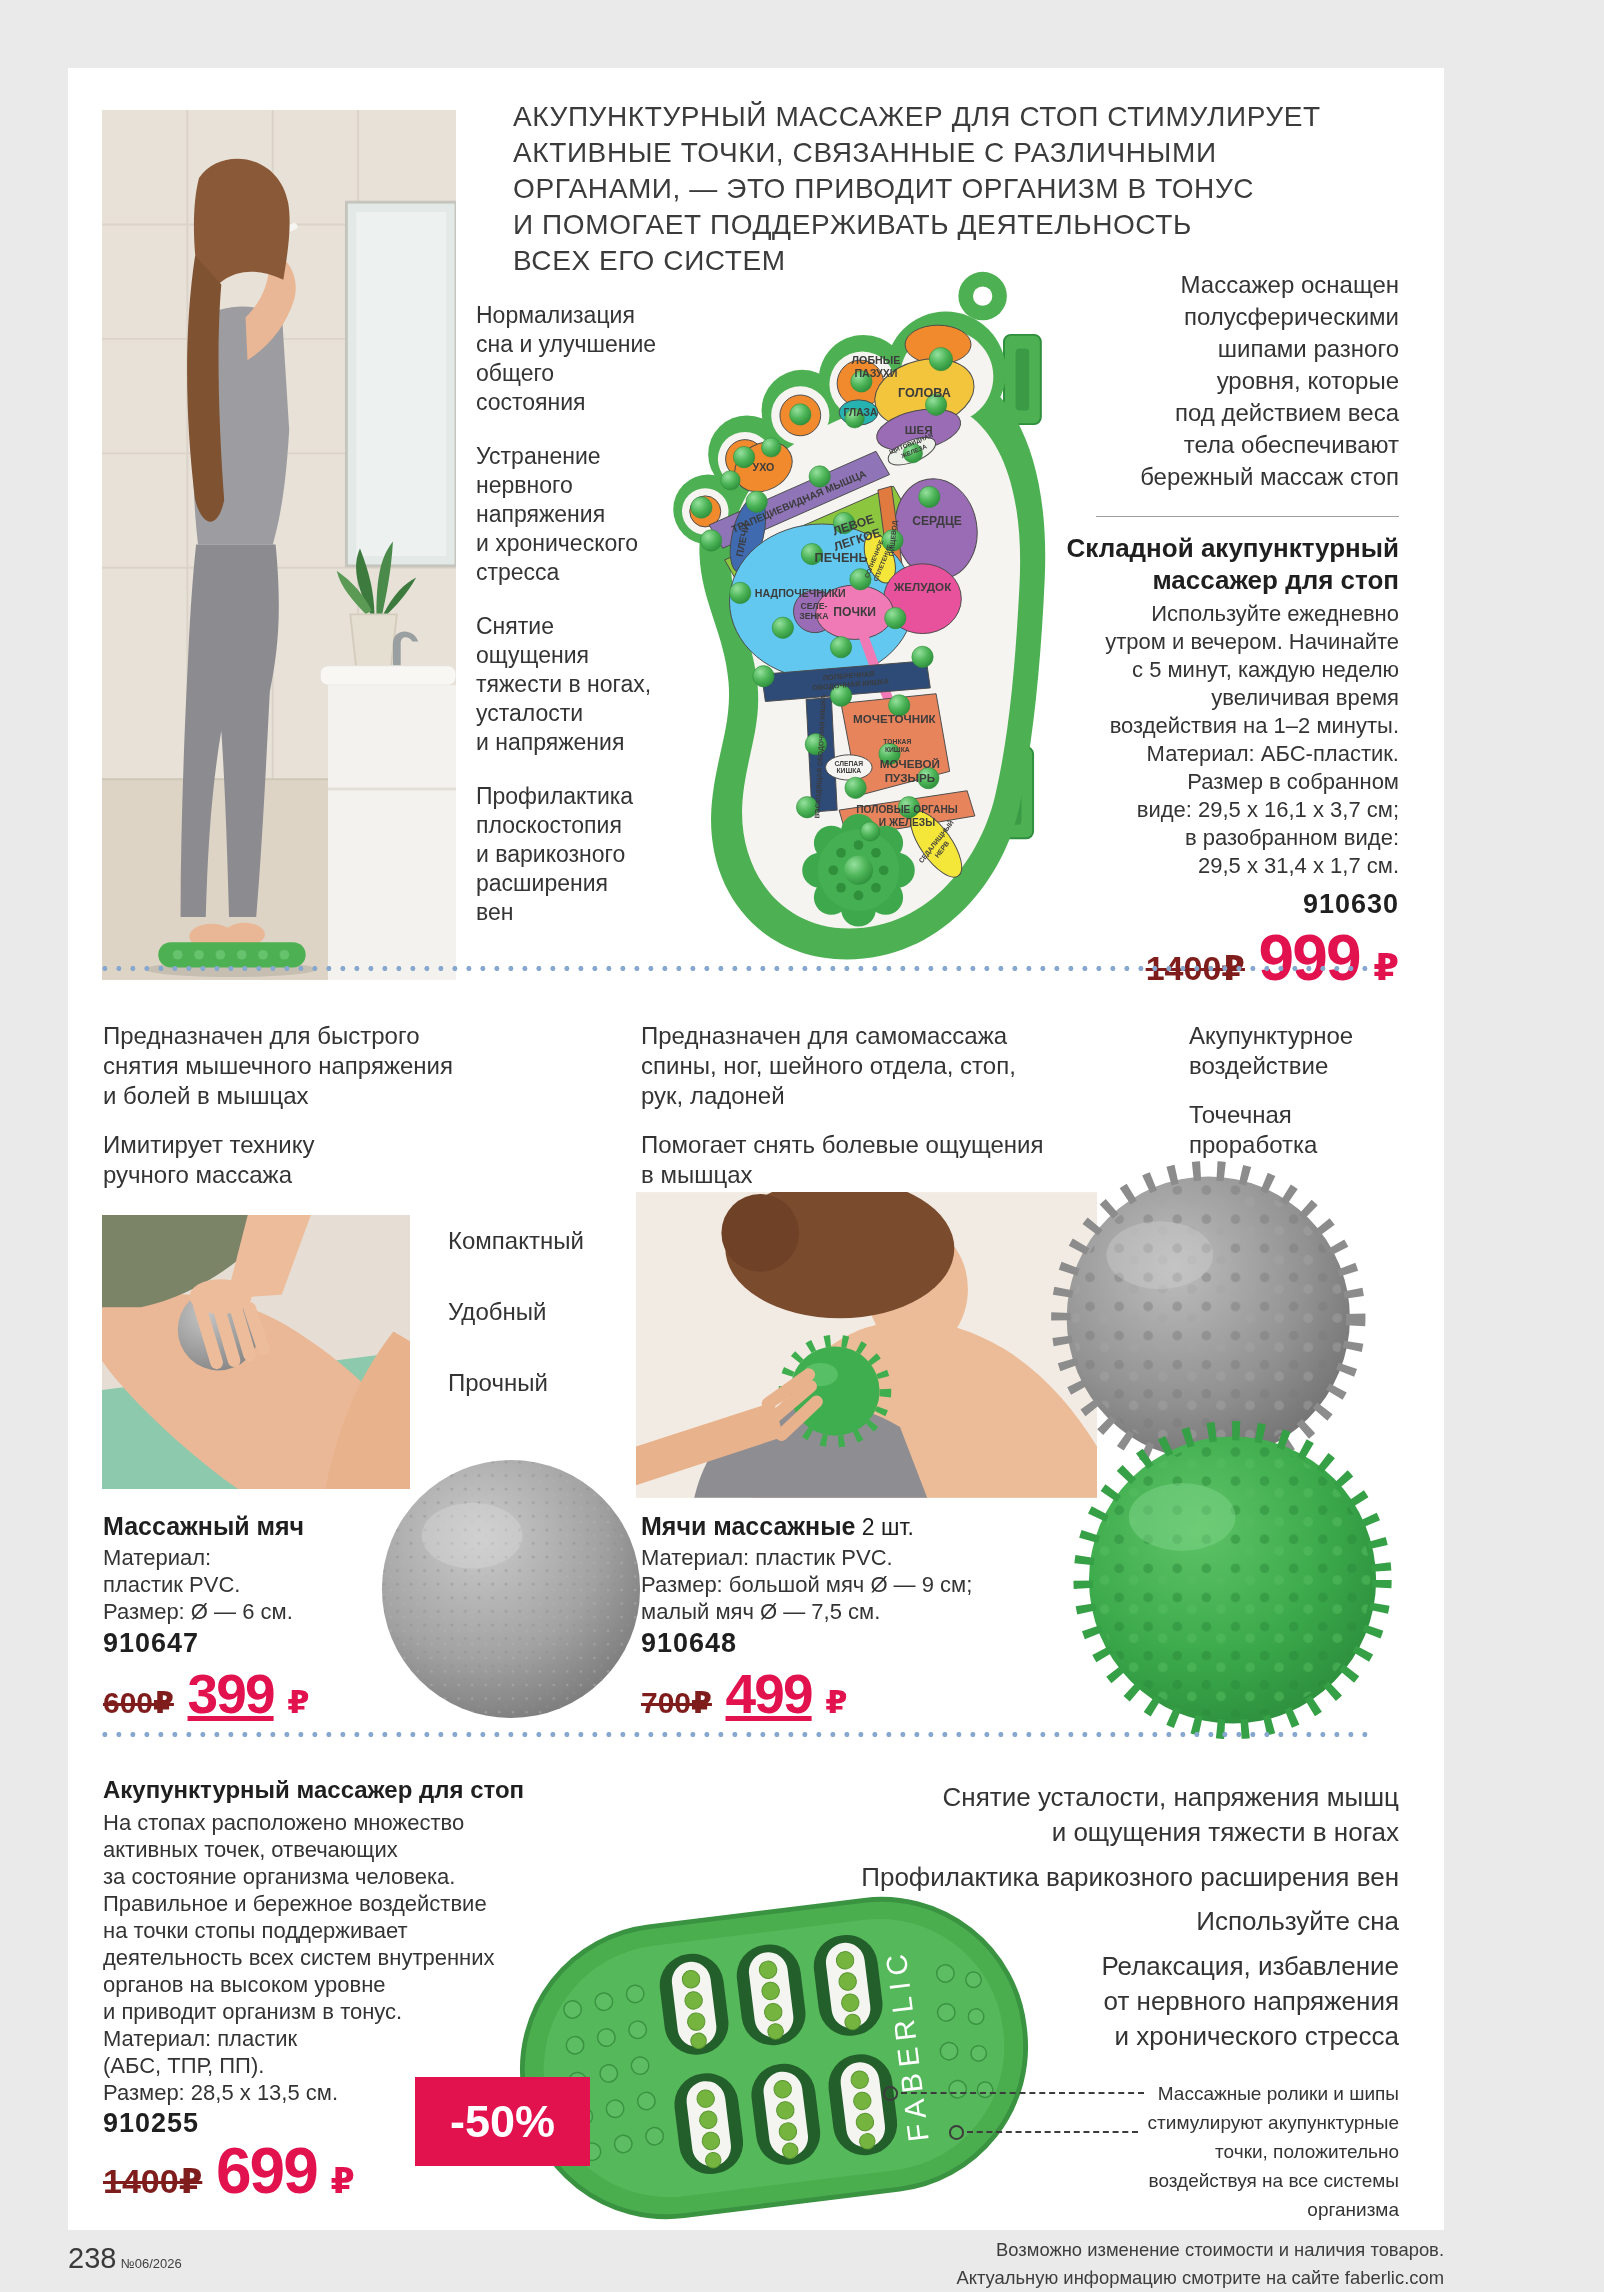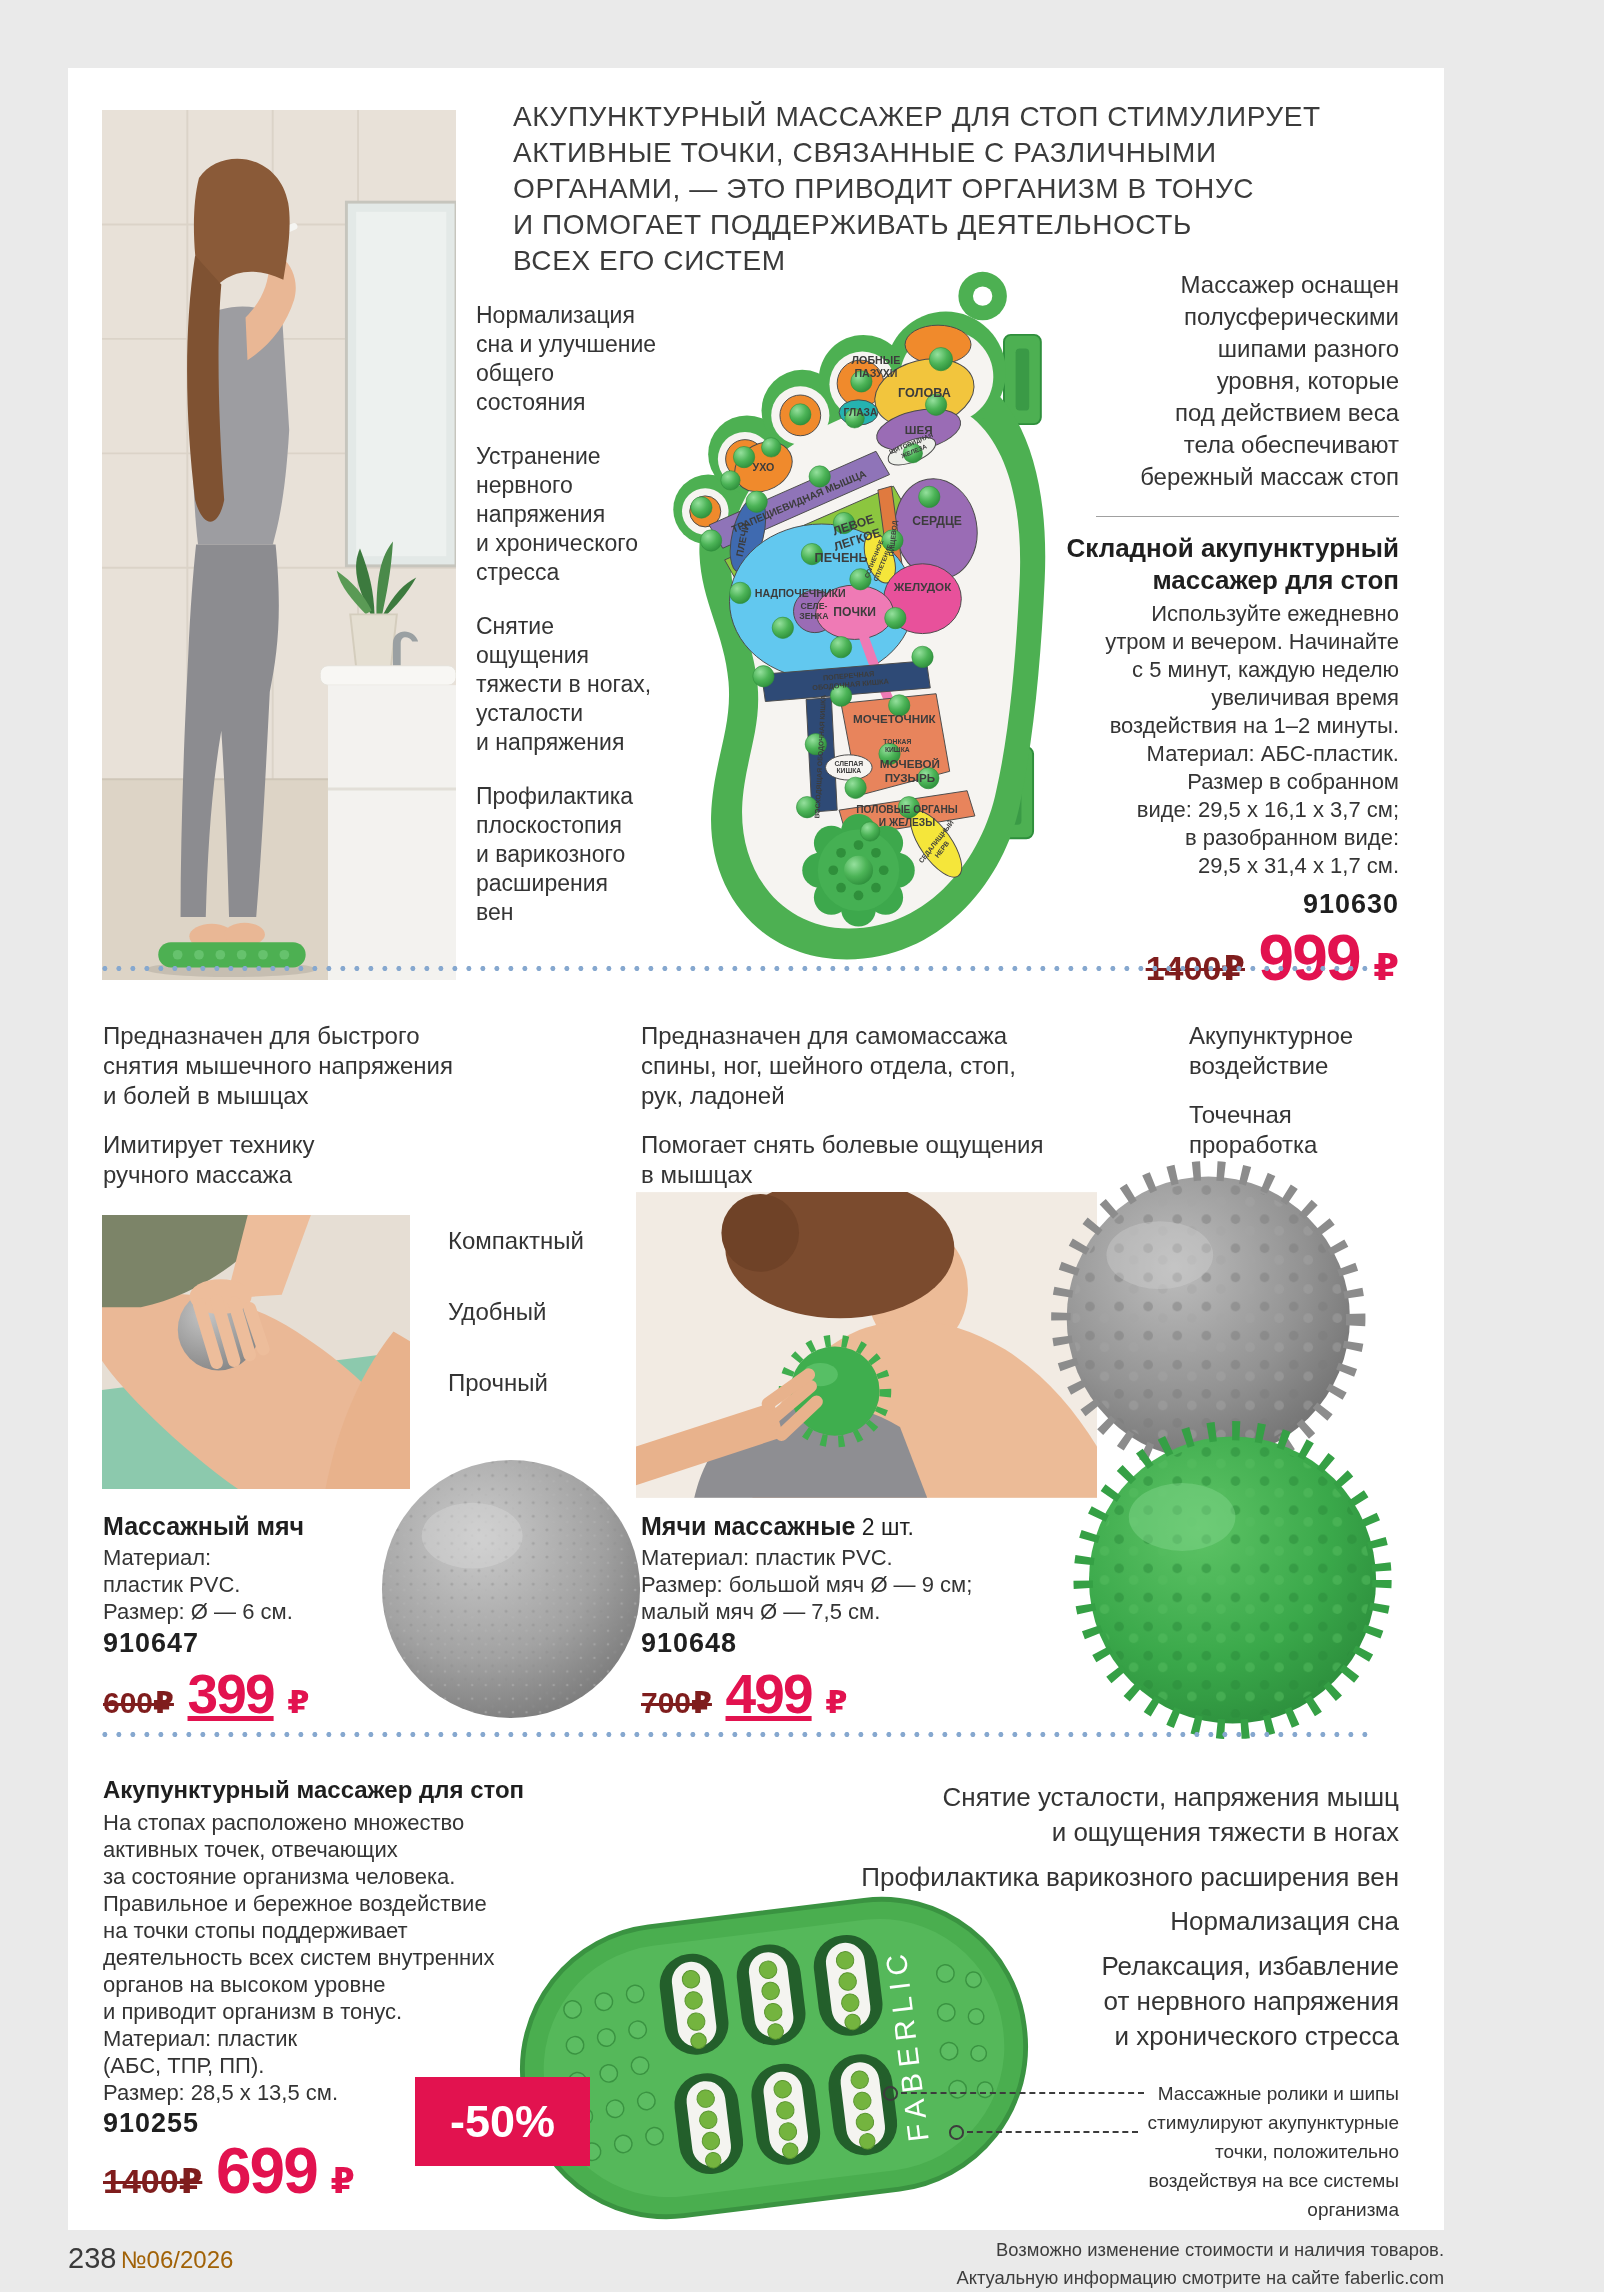--- a/index.html
+++ b/index.html
@@ -33,21 +33,21 @@
   .mlines{font-size:22px;line-height:27px;color:#343434;}
   .atitle{font-weight:bold;font-size:24px;color:#1f1f1f;}
   .adesc{font-size:22px;line-height:27px;color:#343434;}
   .bbene{font-size:26px;line-height:35px;color:#343434;margin:0 0 9.7px 0;}
   .callout{font-size:19px;line-height:29px;color:#343434;}
   .badge{background:#e2124f;color:#fff;font-weight:bold;font-size:45px;display:flex;align-items:center;justify-content:center;}
   .dash{border-top:2.4px dashed #3c3c3c;height:0;}
   .ring{width:10.7px;height:10.7px;border:2.4px solid #3c3c3c;border-radius:50%;background:transparent;}
   .divider{border-top:1.5px solid #a0a0a0;height:0;}
   .fnum{font-size:29px;color:#3a3a3a;margin-top:32px;}
-  .fissue{font-size:24px;color:#a16207;}
+  .fissue{font-size:13px;color:#404040;}
   .fdisc{font-size:18.4px;line-height:1.5;color:#3d3d3d;}
   svg text{font-family:"Liberation Sans","DejaVu Sans",sans-serif;}
   .zl{font-weight:bold;fill:#3c3c3c;}
 </style>
 </head>
 <body>
 
 <div id="sheet">
 
   <svg class="abs" style="left:34px;top:42px" width="354" height="870" viewBox="0 0 365 897">
@@ -562,21 +562,21 @@
       </g>
     </g>
   </svg>
 
   <div class="abs badge" style="left:347px;top:2009px;width:175px;height:89px">-50%</div>
 
   <div class="abs" style="right:45px;top:1712px;width:699px">
     <div class="bbene pre r">Снятие усталости, напряжения мышц
 и ощущения тяжести в ногах</div>
     <div class="bbene pre r">Профилактика варикозного расширения вен</div>
-    <div class="bbene pre r">Нормализация сна</div>
+    <div class="bbene pre r">Используйте сна</div>
     <div class="bbene pre r">Релаксация, избавление
 от нервного напряжения
 и хронического стресса</div>
   </div>
 
   <div class="abs ring" style="left:815px;top:2018px"></div>
   <div class="abs dash" style="left:833px;top:2024px;width:243px"></div>
   <div class="abs ring" style="left:881px;top:2057px"></div>
   <div class="abs dash" style="left:899px;top:2063px;width:171px"></div>
   <div class="abs pre r callout" style="right:45px;top:2011px;width:320px">Массажные ролики и шипы

